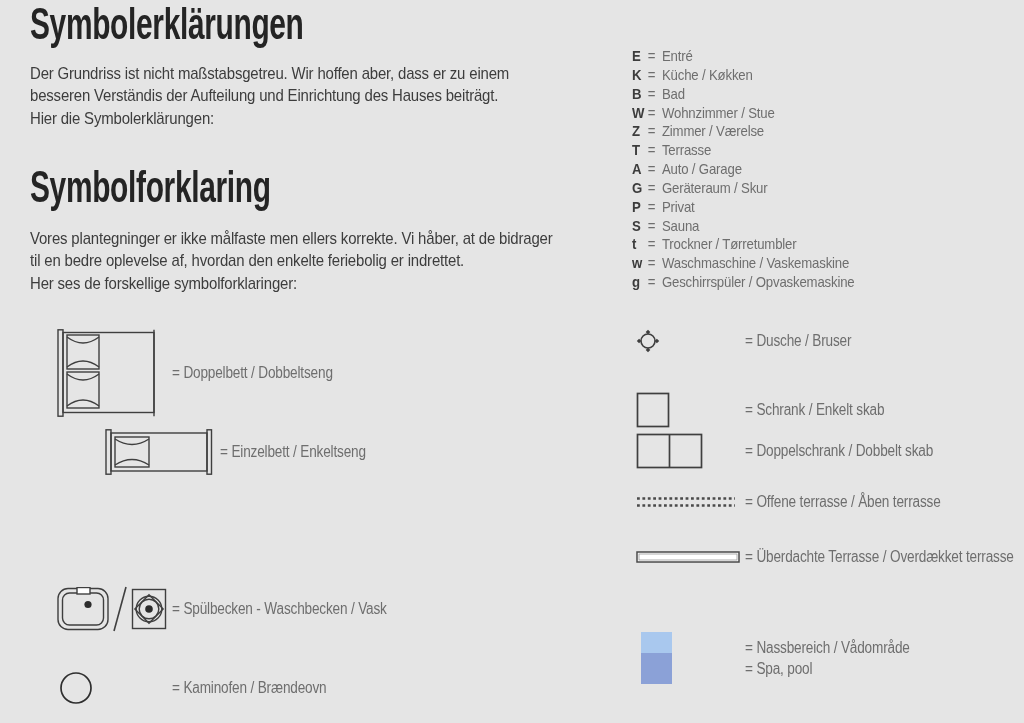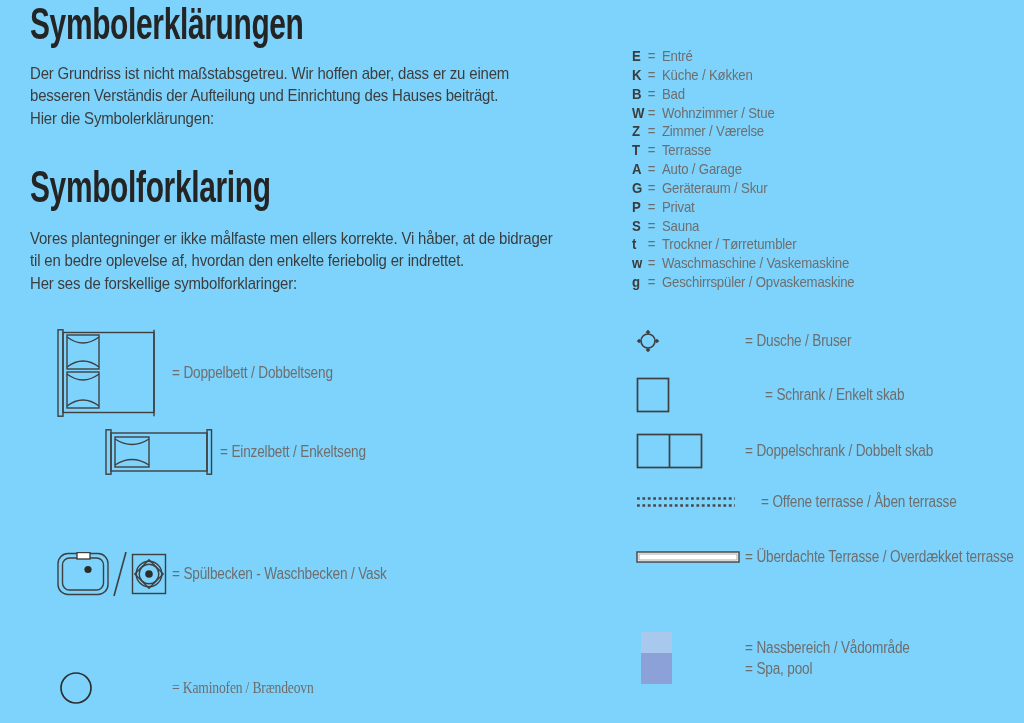--- a/index.html
+++ b/index.html
@@ -1,16 +1,16 @@
 <!DOCTYPE html>
 <html><head>
 <meta charset="utf-8">
 <style>
   html,body{margin:0;padding:0;background:#fff;}
-  .page{position:relative;width:1024px;height:723px;background:#7dd3fc;overflow:hidden;
+  .page{position:relative;width:1024px;height:723px;background:#e5e5e5;overflow:hidden;
         font-family:"Liberation Sans",sans-serif;color:#3d3d3d;}
   .title{position:absolute;left:30px;margin:0;font-size:44px;font-weight:bold;color:#242424;
          letter-spacing:-0.5px;white-space:nowrap;transform:scaleX(0.68);transform-origin:0 50%;line-height:48px;}
   #title-de{top:0px;}
   #title-dk{top:163px;}
   .para{position:absolute;left:30px;margin:0;font-size:17px;line-height:22.3px;color:#3d3d3d;
         letter-spacing:-0.2px;white-space:pre-line;transform:scaleX(0.88);transform-origin:0 0;}
   #para-de{top:63px;}
   #para-dk{top:228px;}
 
@@ -138,21 +138,21 @@
         <rect class="stroke" x="102" y="0.8" width="4.5" height="44.4"></rect>
         <rect class="stroke" x="10" y="8" width="34" height="30"></rect>
         <path class="stroke" d="M10,10 Q27,21 44,10"></path>
         <path class="stroke" d="M10,36 Q27,25 44,36"></path>
       </svg>
     </div>
     <div class="lab">= Einzelbett / Enkeltseng</div>
   </div>
 
 
-  <div class="lrow" style="top:548px;height:52px;">
+  <div class="lrow" style="top:583px;height:52px;">
     <div class="sym">
       <svg width="52" height="44" viewBox="0 0 52 44">
         <rect class="stroke" x="1" y="1.5" width="50" height="41" rx="10"></rect>
         <rect class="stroke" x="5.5" y="6" width="41" height="32" rx="7"></rect>
         <rect x="20" y="0.5" width="13" height="6.5" fill="#ffffff" stroke="#3f3f3f" stroke-width="1.4"></rect>
         <circle cx="31" cy="17.5" r="3.6" fill="#2c2c2c"></circle>
       </svg>
       <svg width="14" height="46" viewBox="0 0 14 46" style="margin:0 4px;">
         <line class="stroke" x1="1" y1="45" x2="13" y2="1" style="stroke-width:1.6;"></line>
       </svg>
@@ -160,21 +160,21 @@
         <rect class="stroke" x="1.5" y="1.5" width="33" height="39"></rect>
         <rect class="stroke" x="8" y="11" width="20" height="20" transform="rotate(45 18 21)"></rect>
         <circle class="stroke" cx="18" cy="21" r="12.8"></circle>
         <circle class="stroke" cx="18" cy="21" r="9.8"></circle>
         <circle cx="18" cy="21" r="3.8" fill="#2c2c2c"></circle>
       </svg>
     </div>
     <div class="lab">= Spülbecken - Waschbecken / Vask</div>
   </div>
 
-  <div class="lrow" style="top:671px;height:34px;font-family:Liberation Serif, serif;">
+  <div class="lrow" style="top:671px;height:34px;">
     <div class="sym">
       <svg width="34" height="34" viewBox="0 0 34 34" style="margin-left:2px;">
         <circle cx="17" cy="17" r="15" fill="none" stroke="#2e2e2e" stroke-width="1.7"></circle>
       </svg>
     </div>
     <div class="lab">= Kaminofen / Brændeovn</div>
   </div>
 
   <div class="rrow" style="top:329px;height:24px;">
     <div class="sym">
@@ -182,40 +182,40 @@
         <circle cx="12" cy="12" r="7" fill="none" stroke="#3f3f3f" stroke-width="1.6"></circle>
         <path d="M12,0.8 l2.3,2.3 -2.3,2.3 -2.3,-2.3 z" fill="#3f3f3f"></path>
         <path d="M12,18.6 l2.3,2.3 -2.3,2.3 -2.3,-2.3 z" fill="#3f3f3f"></path>
         <path d="M0.8,12 l2.3,-2.3 2.3,2.3 -2.3,2.3 z" fill="#3f3f3f"></path>
         <path d="M18.6,12 l2.3,-2.3 2.3,2.3 -2.3,2.3 z" fill="#3f3f3f"></path>
       </svg>
     </div>
     <div class="lab">= Dusche / Bruser</div>
   </div>
 
-  <div class="rrow" style="top:377px;height:36px;gap:20px;">
+  <div class="rrow" style="top:392px;height:36px;">
     <div class="sym">
       <svg width="34" height="36" viewBox="0 0 34 36">
         <rect x="1.5" y="1.5" width="31" height="33" fill="none" stroke="#3f3f3f" stroke-width="1.7"></rect>
       </svg>
     </div>
     <div class="lab">= Schrank / Enkelt skab</div>
   </div>
 
   <div class="rrow" style="top:433px;height:36px;align-items:center;">
     <div class="sym">
       <svg width="67" height="36" viewBox="0 0 67 36">
         <rect x="1.5" y="1.5" width="64" height="33" fill="none" stroke="#3f3f3f" stroke-width="1.7"></rect>
         <line x1="33.5" y1="1.5" x2="33.5" y2="34.5" stroke="#3f3f3f" stroke-width="1.7"></line>
       </svg>
     </div>
     <div class="lab">= Doppelschrank / Dobbelt skab</div>
   </div>
 
-  <div class="rrow" style="top:492px;height:20px;gap:16px;">
+  <div class="rrow" style="top:492px;height:20px;">
     <div class="sym">
       <svg width="100" height="13" viewBox="0 0 100 13">
         <line x1="1" y1="2.5" x2="99" y2="2.5" stroke="#4a4a4a" stroke-width="2.6" stroke-dasharray="2.8 2.6"></line>
         <line x1="1" y1="9.5" x2="99" y2="9.5" stroke="#4a4a4a" stroke-width="2.6" stroke-dasharray="2.8 2.6"></line>
       </svg>
     </div>
     <div class="lab">= Offene terrasse / Åben terrasse</div>
   </div>
 
   <div class="rrow" style="top:547px;height:20px;">

